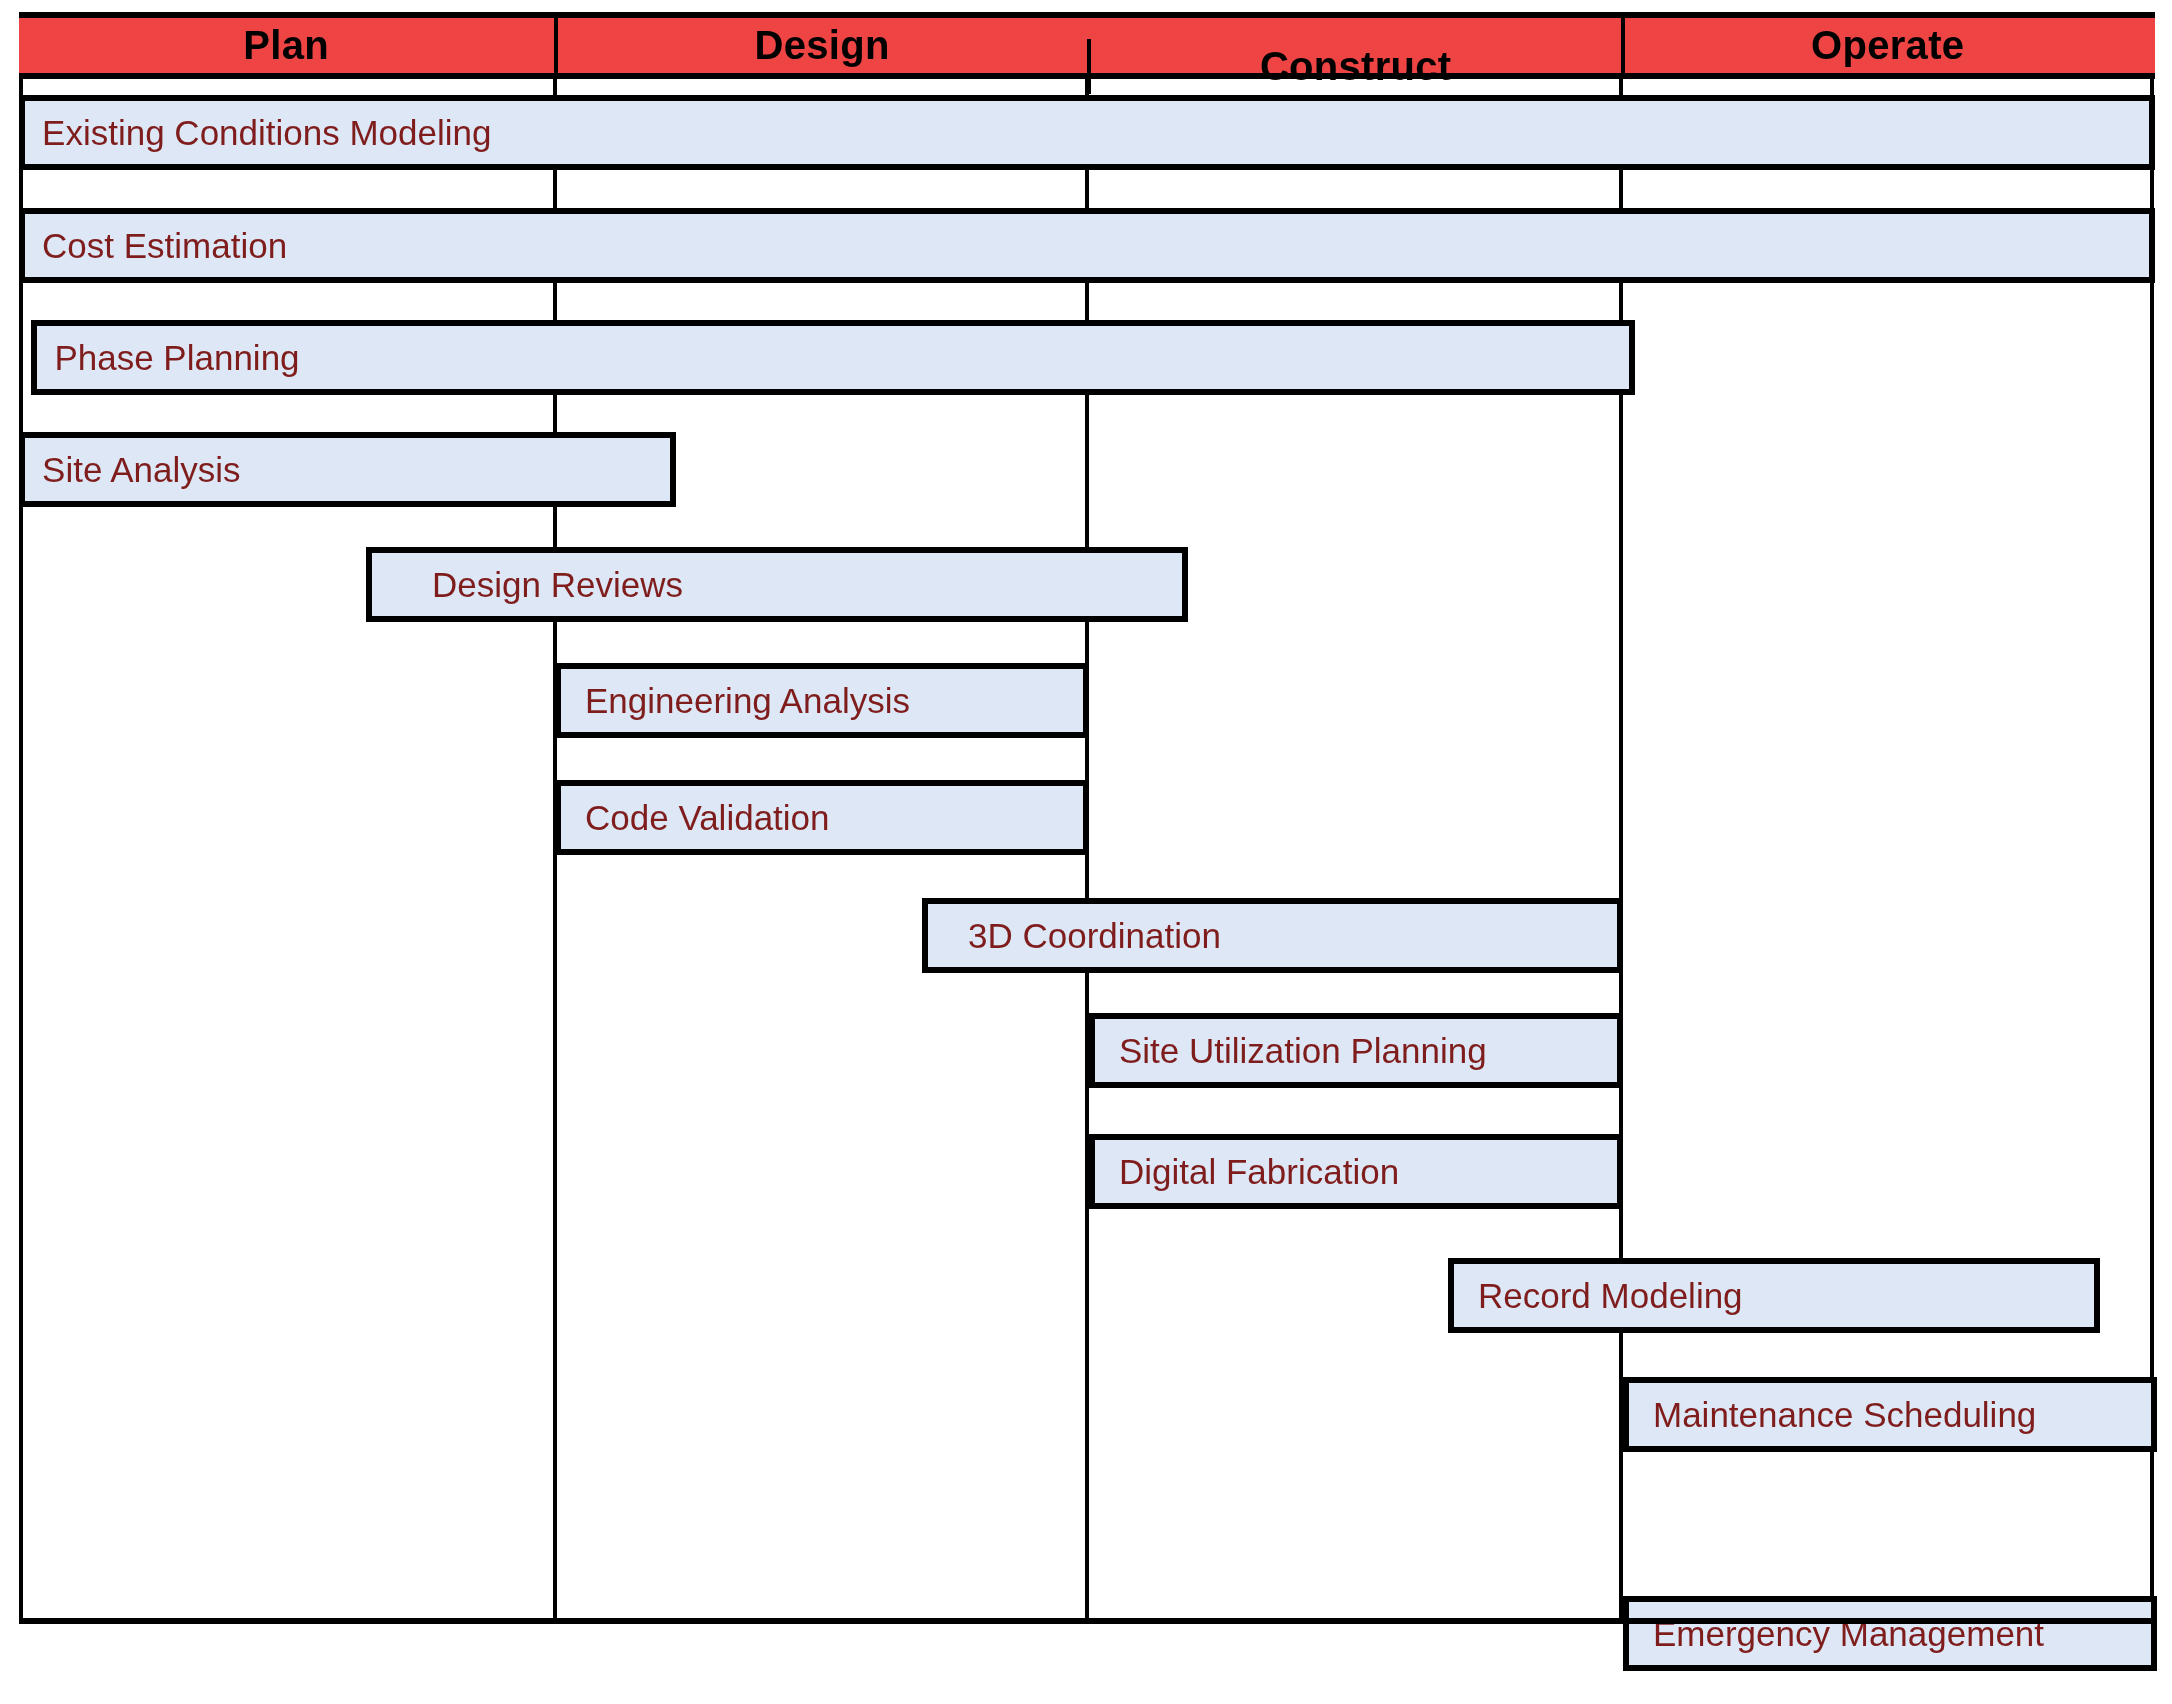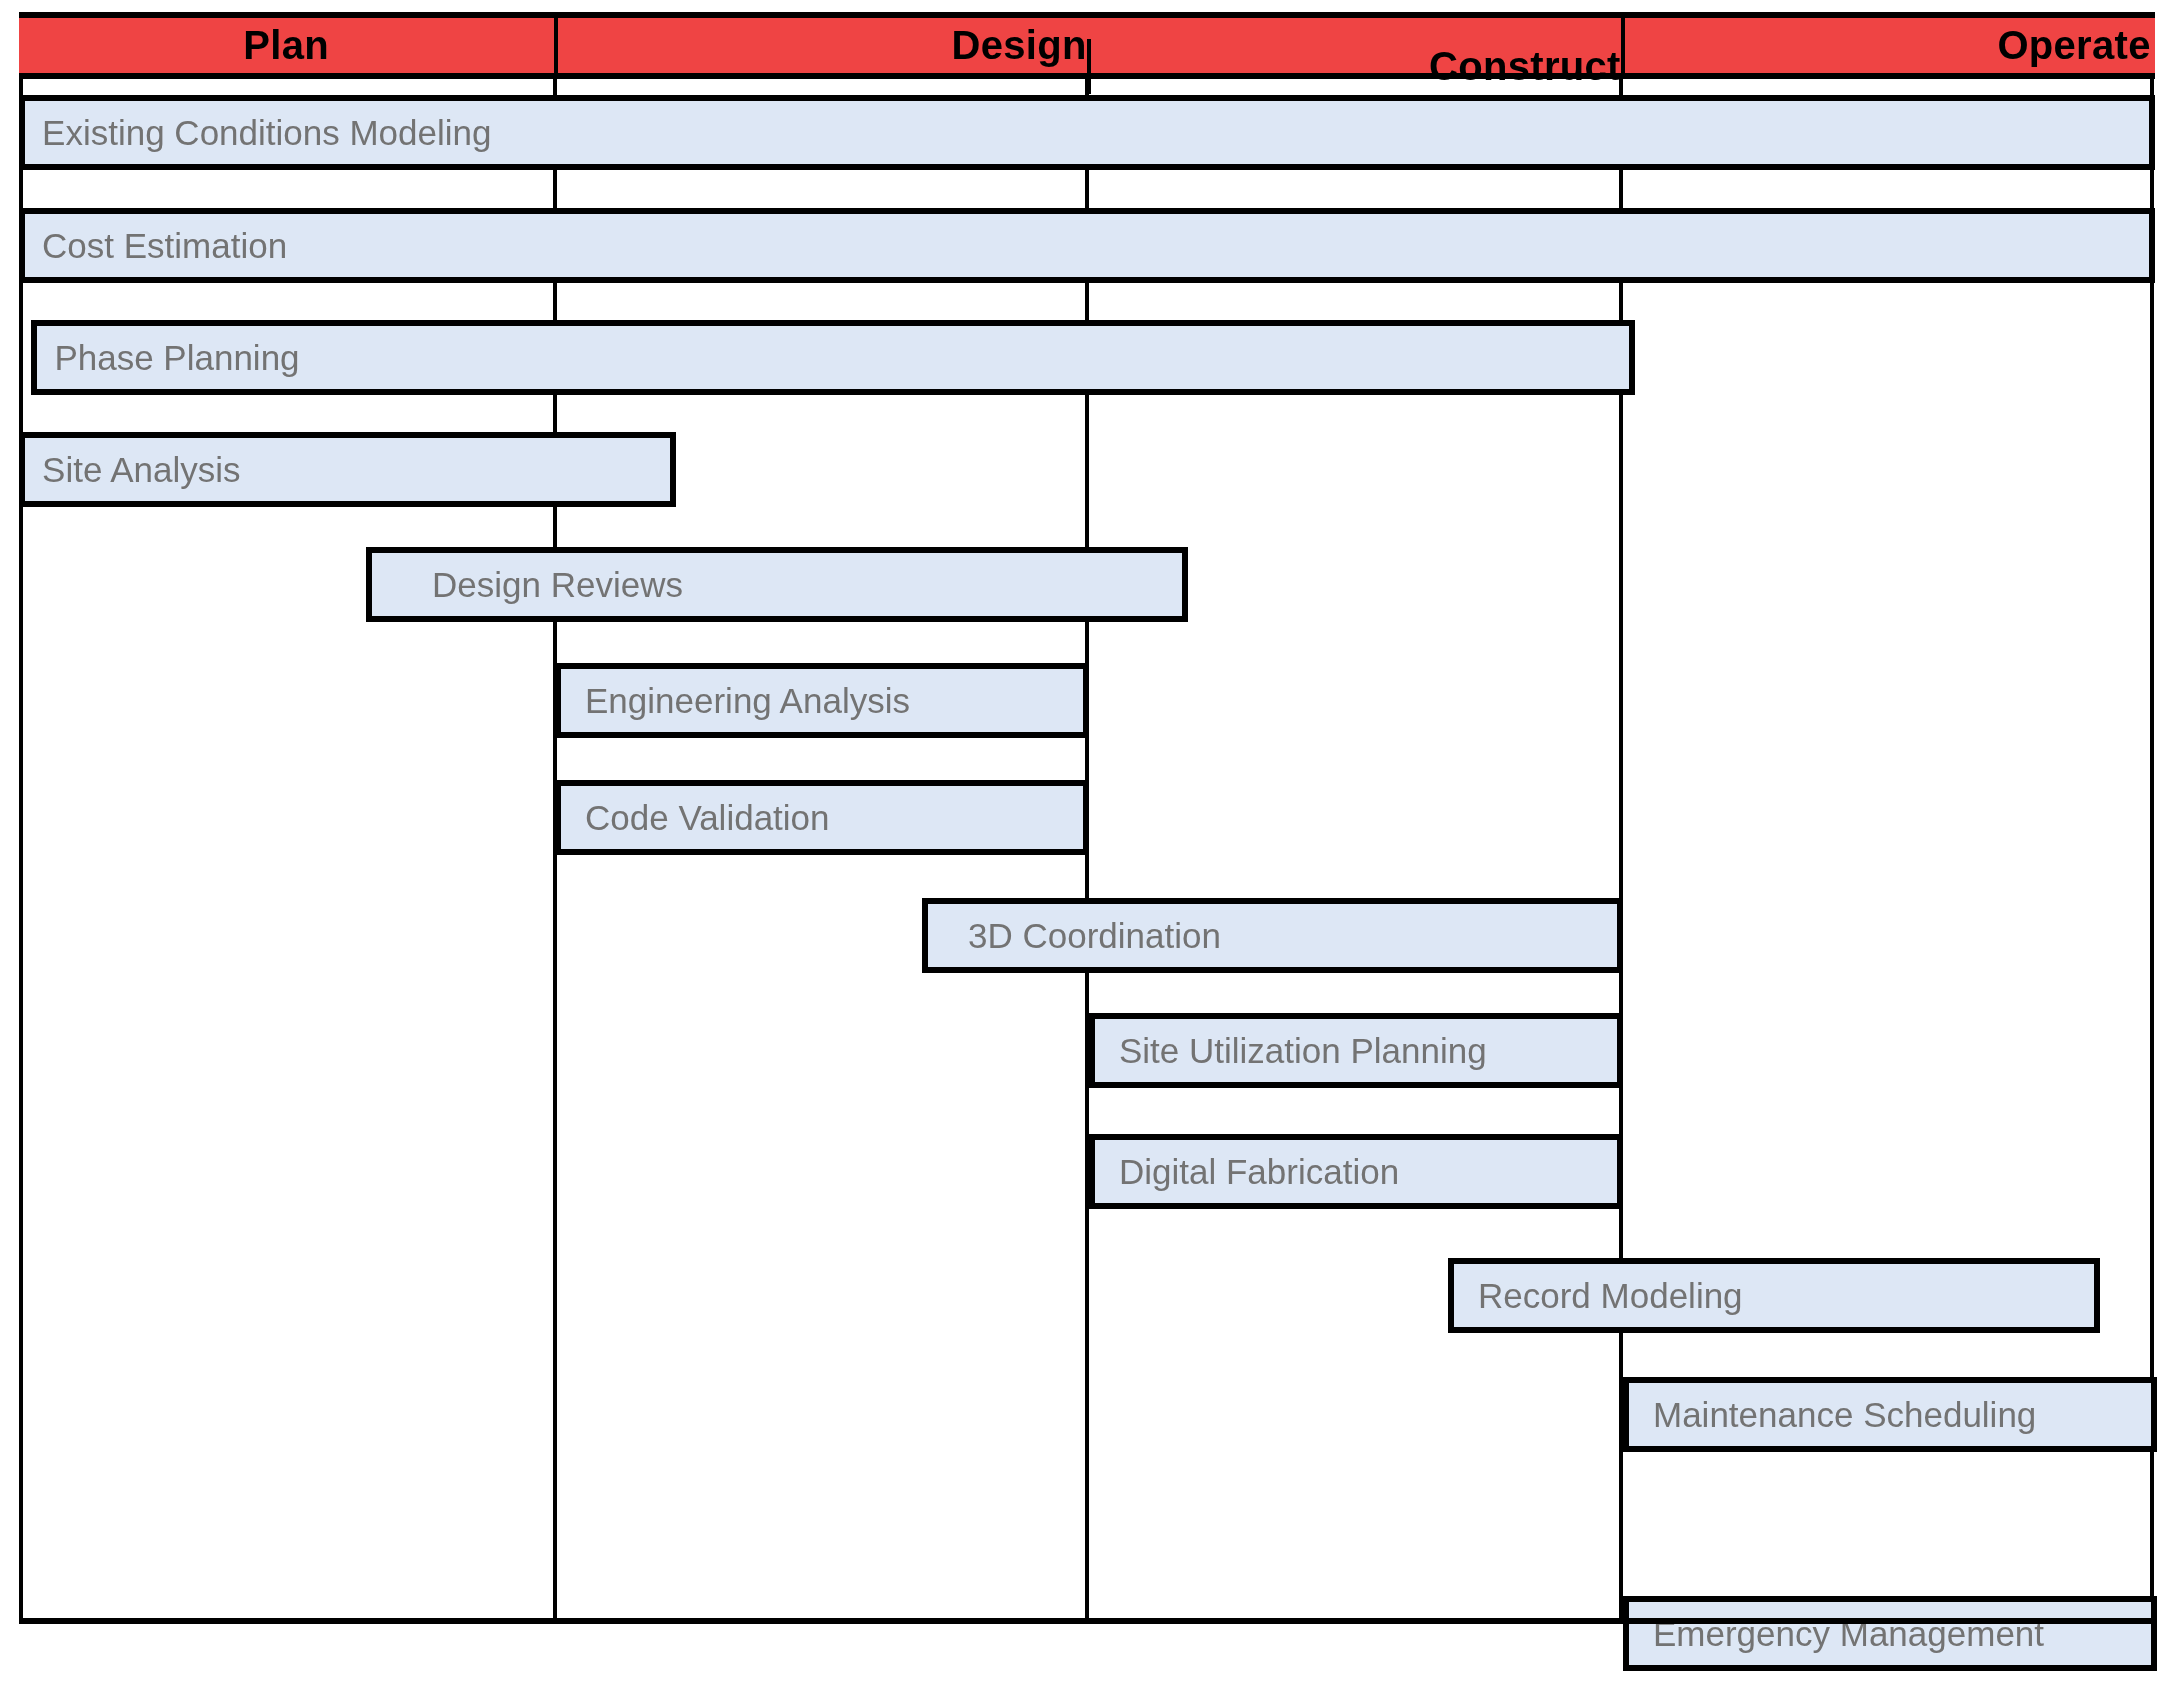--- a/index.html
+++ b/index.html
@@ -29,21 +29,21 @@
     display:flex;
     align-items:center;
     justify-content:center;
     font-weight:bold;
     font-size:40px;
     color:#000000;
     letter-spacing:0.3px;
     box-sizing:border-box;
     height:100%;
   }
-  .header-cell + .header-cell{ border-left:4px solid #000000;justify-content:flex-end; }
+  .header-cell + .header-cell{ border-left:4px solid #000000; }
 
   
   .col-rule{
     position:absolute;
     width:4px;
     background:#000000;
   }
   
   .bar{
     position:absolute;
@@ -56,21 +56,21 @@
     height:75px;
   }
   .bar.boxed{
     border-left:6px solid #000000;
     border-right:6px solid #000000;
   }
   .bar.edge-right{ border-right:6px solid #000000; }
   .bar.edge-left{ border-left:6px solid #000000; }
   .bar-label{
     font-size:35px;
-    color:#737373;
+    color:#7f1d1d;
     white-space:nowrap;
     line-height:1;
   }
   .bar.lead .bar-label{ padding-left:17.4px; }
   .bar.indent .bar-label{ padding-left:24px; }
 
   
   #bottom-rule{
     position:absolute;
     left:18.7px;

